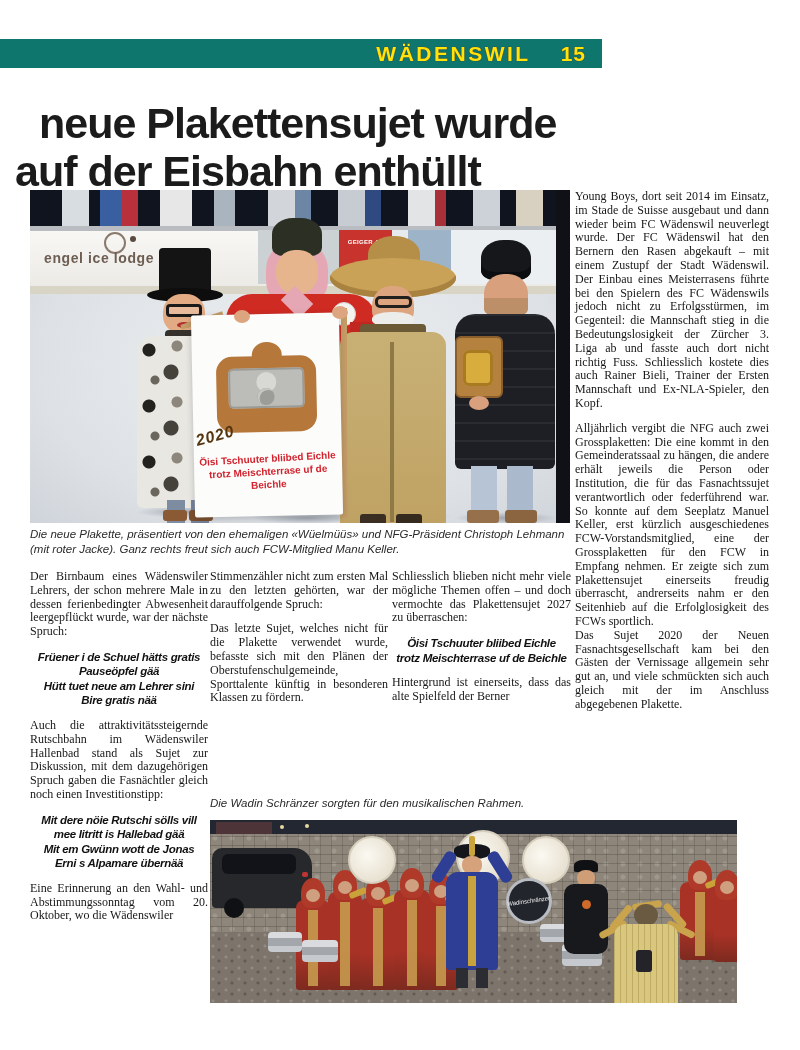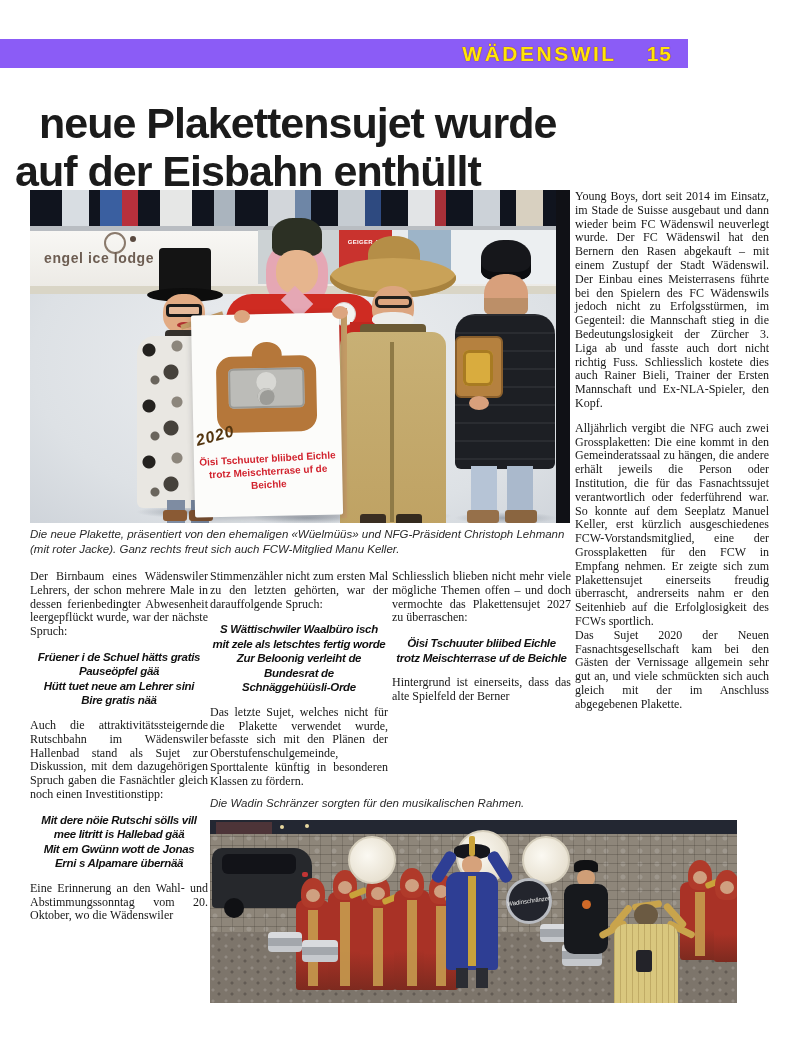--- a/index.html
+++ b/index.html
@@ -1,21 +1,21 @@
 <!DOCTYPE html>
 <html><head>
 <meta charset="utf-8">
 <style>
   html,body{margin:0;padding:0;background:#ffffff;}
   .page{position:relative;width:800px;height:1050px;background:#ffffff;overflow:hidden;
         font-family:"Liberation Serif", serif;color:#141414;}
   .abs{position:absolute;}
 
   
-  .topbar{position:absolute;left:0;top:39px;width:688px;height:29px;background:#8b5cf6;
+  .topbar{position:absolute;left:0;top:39px;width:602px;height:29px;background:#0f766e;
           display:flex;align-items:center;justify-content:flex-end;padding-right:16px;box-sizing:border-box;}
   .topbar .section{font:bold 21px "Liberation Sans", sans-serif;color:#ffe40a;letter-spacing:2.5px;
                    text-shadow:0 0 1px #6d0a10;}
   .topbar .pagenum{font:bold 21px "Liberation Sans", sans-serif;color:#ffe40a;letter-spacing:1px;
                    margin-left:30px;text-shadow:0 0 1px #6d0a10;}
 
   
   .headline{position:absolute;left:0;top:84px;width:640px;margin:15px;
             font:bold 43px/48px "Liberation Sans", sans-serif;color:#1b1b1b;letter-spacing:-1px;}
   .headline .l1{display:block;padding-left:24px;}
@@ -212,27 +212,20 @@
       <div class="verse">
         <div>Mit dere nöie Rutschi sölls vill</div>
         <div>mee Iitritt is Hallebad gää</div>
         <div>Mit em Gwünn wott de Jonas</div>
         <div>Erni s Alpamare übernää</div>
       </div>
       <p class="para">Eine Erinnerung an den Wahl- und Abstimmungssonntag vom 20. Oktober, wo die Wädenswiler</p>
     </div>
   <div class="col" style="left:210px;top:570px;width:178px;">
       <p class="para">Stimmenzähler nicht zum ersten Mal zu den letzten gehörten, war der darauffolgende Spruch:</p>
-      <div class="verse">
-        <div>S Wättischwiler Waalbüro isch</div>
-        <div>mit zele als letschtes fertig worde</div>
-        <div>Zur Beloonig verleiht de</div>
-        <div>Bundesrat de</div>
-        <div>Schnäggehüüsli-Orde</div>
-      </div>
       <p class="para">Das letzte Sujet, welches nicht für die Plakette verwendet wurde, befasste sich mit den Plänen der Oberstufenschulgemeinde, Sporttalente künftig in besonderen Klassen zu fördern.</p>
     </div>
   <div class="col" style="left:392px;top:570px;width:179px;">
       <p class="para">Schliesslich blieben nicht mehr viele mögliche Themen offen – und doch vermochte das Plakettensujet 2027 zu überraschen:</p>
       <div class="verse">
         <div>Öisi Tschuuter bliibed Eichle</div>
         <div>trotz Meischterrase uf de Beichle</div>
       </div>
       <p class="para">Hintergrund ist einerseits, dass das alte Spielfeld der Berner</p>
     </div>

